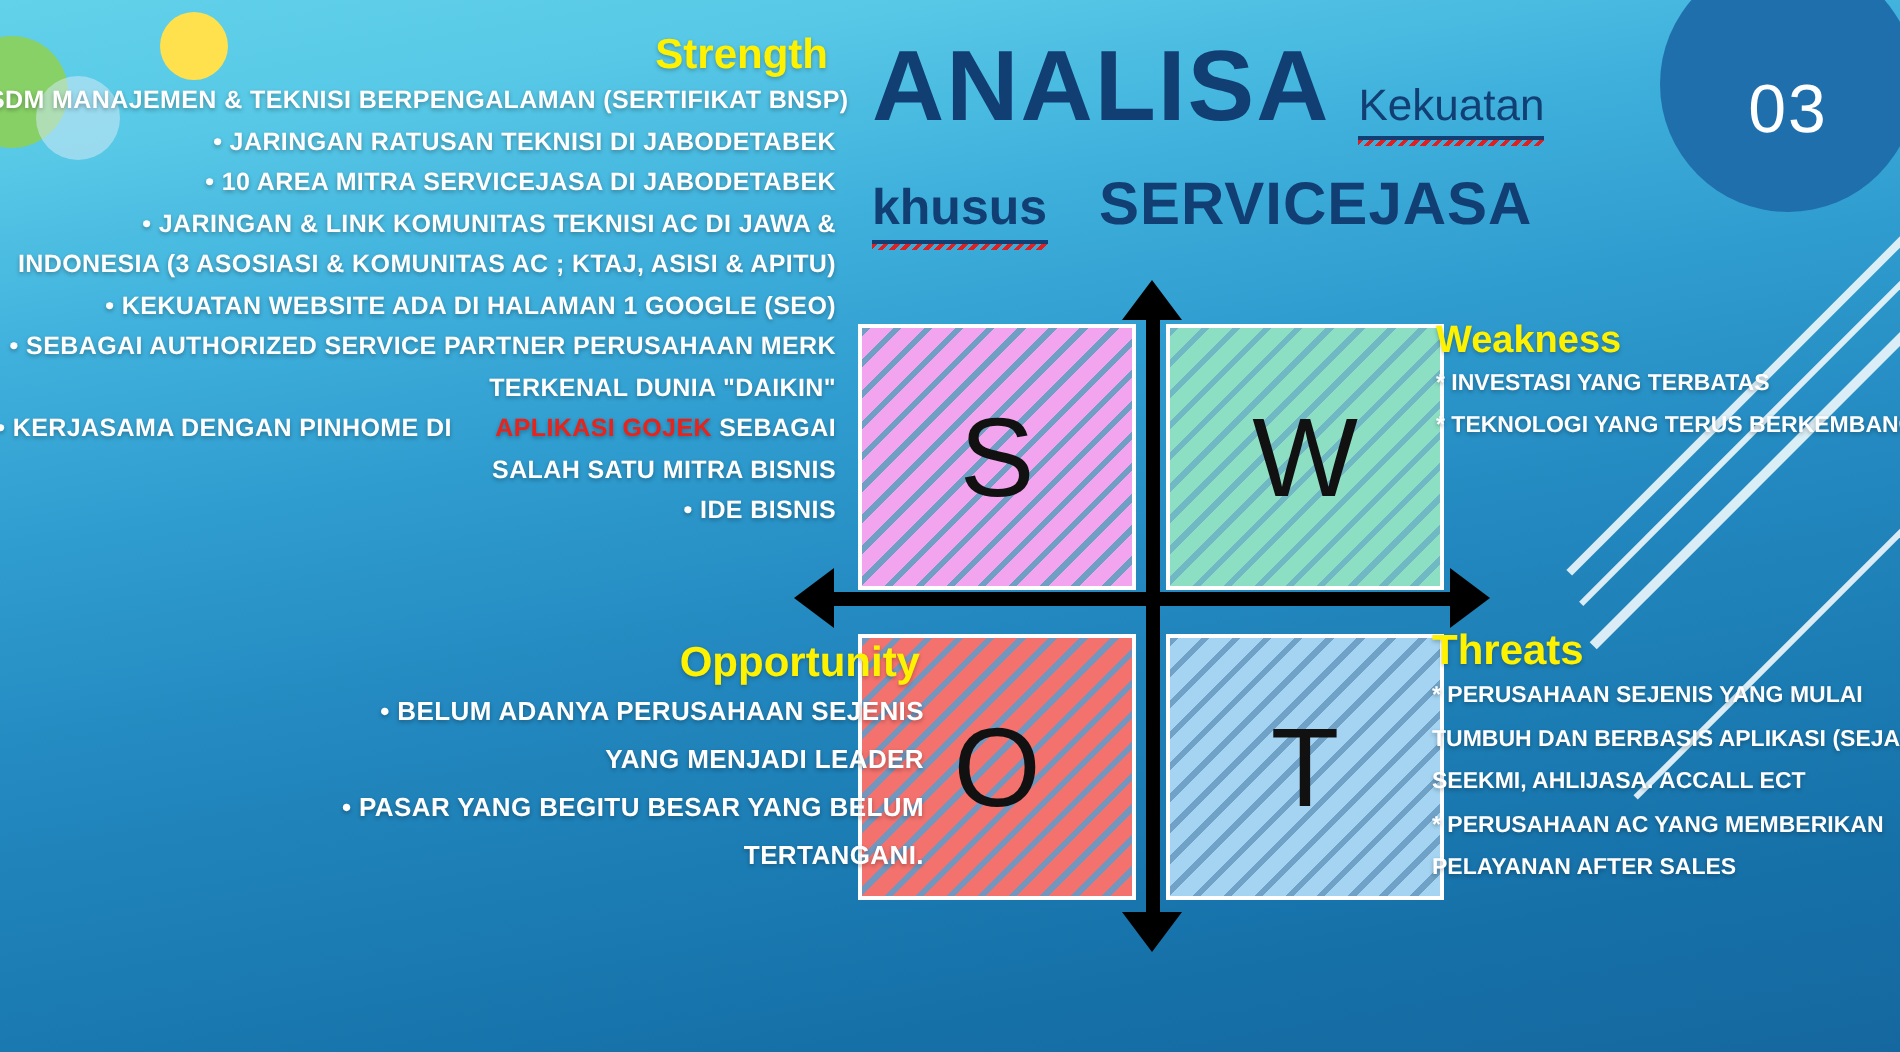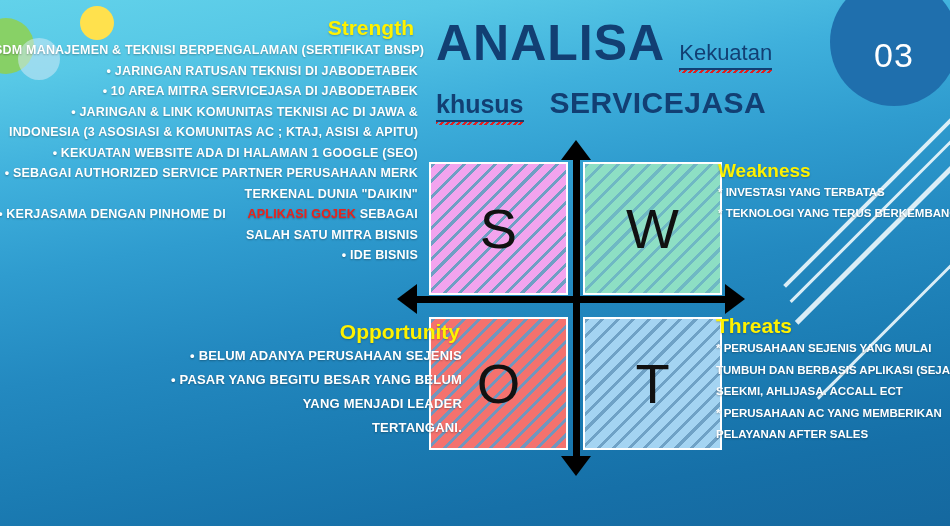--- a/index.html
+++ b/index.html
@@ -205,22 +205,22 @@
     <div class="body-line clip-line">
       <span>•   KERJASAMA DENGAN PINHOME DI </span><span class="red-word">APLIKASI GOJEK</span><span> SEBAGAI</span>
     </div>
     <div class="body-line clip-line">SALAH SATU MITRA BISNIS</div>
     <div class="body-line clip-line">•   IDE  BISNIS</div>
   </div>
 
   <div id="panel-opportunity">
     <div class="section-head">Opportunity</div>
     <div class="body-line clip-line">•   BELUM ADANYA PERUSAHAAN SEJENIS</div>
+    <div class="body-line clip-line">YANG MENJADI LEADER</div>
     <div class="body-line clip-line">•   PASAR YANG BEGITU BESAR YANG BELUM</div>
-    <div class="body-line clip-line">YANG MENJADI LEADER</div>
     <div class="body-line clip-line">TERTANGANI.</div>
   </div>
 
   <div id="panel-weakness">
     <div class="section-head">Weakness</div>
     <div class="body-line clip-line">* INVESTASI YANG TERBATAS</div>
     <div class="body-line clip-line">* TEKNOLOGI YANG TERUS BERKEMBANG</div>
   </div>
 
   <div id="panel-threats">

